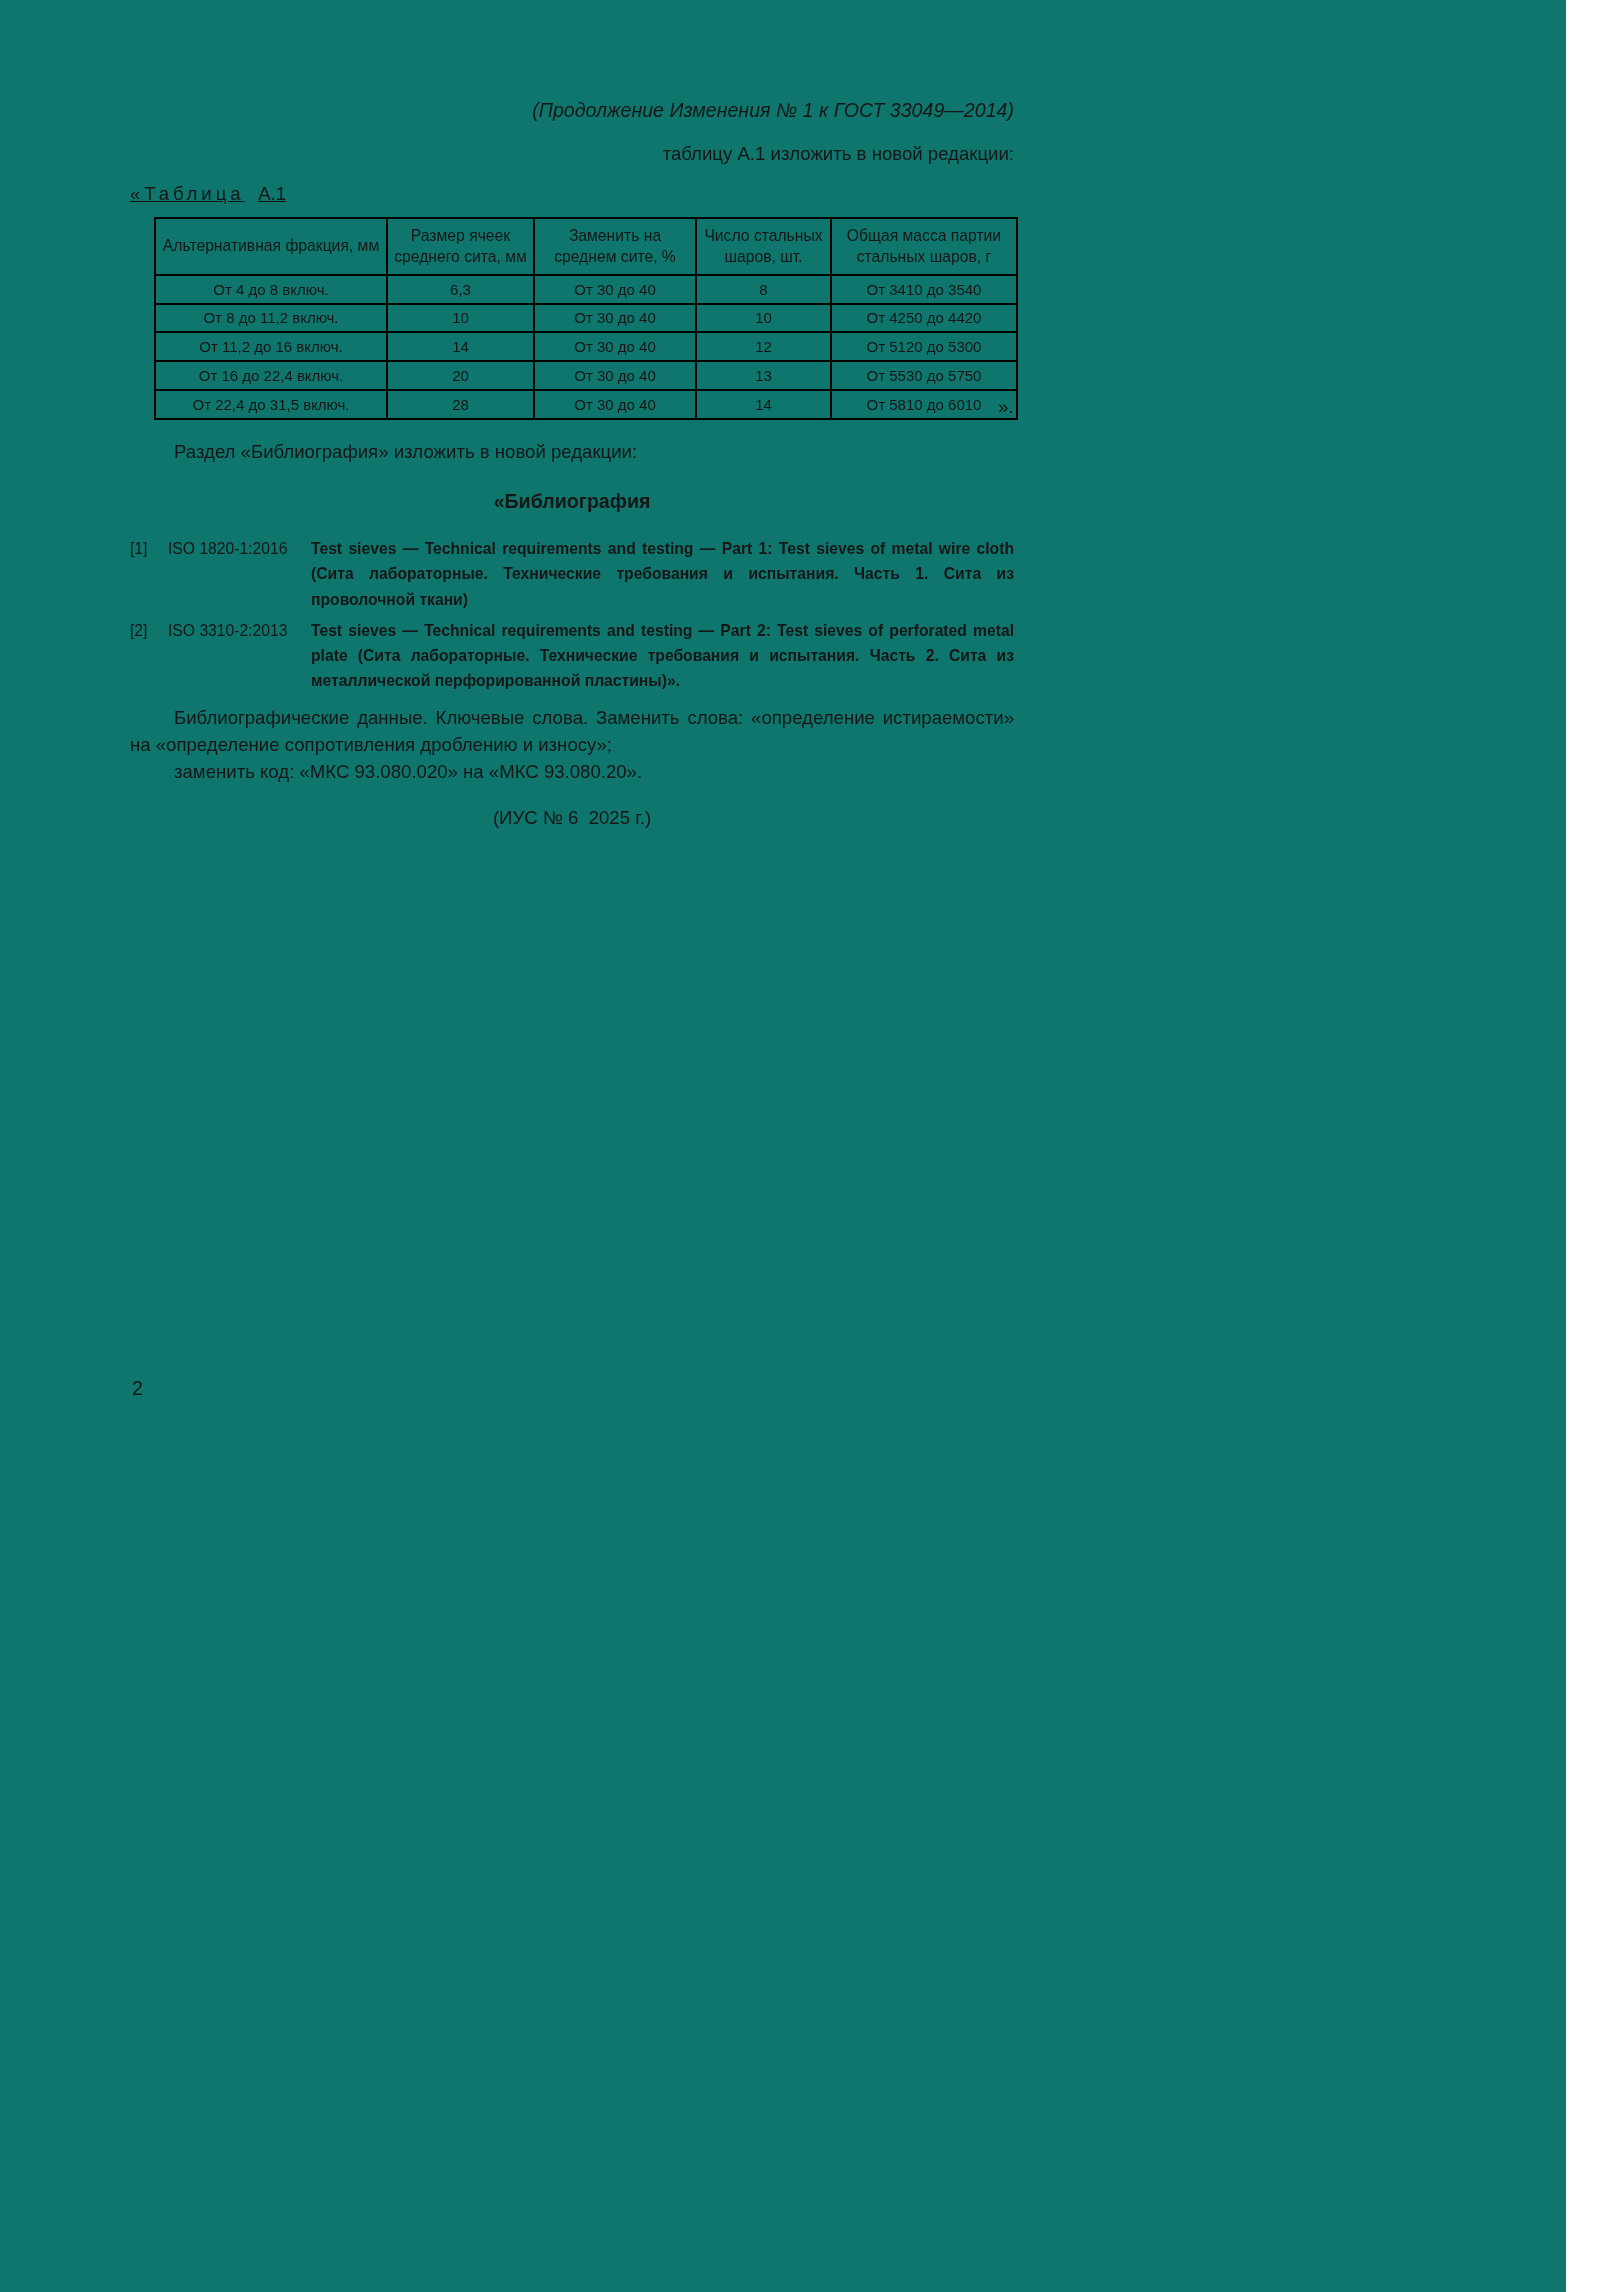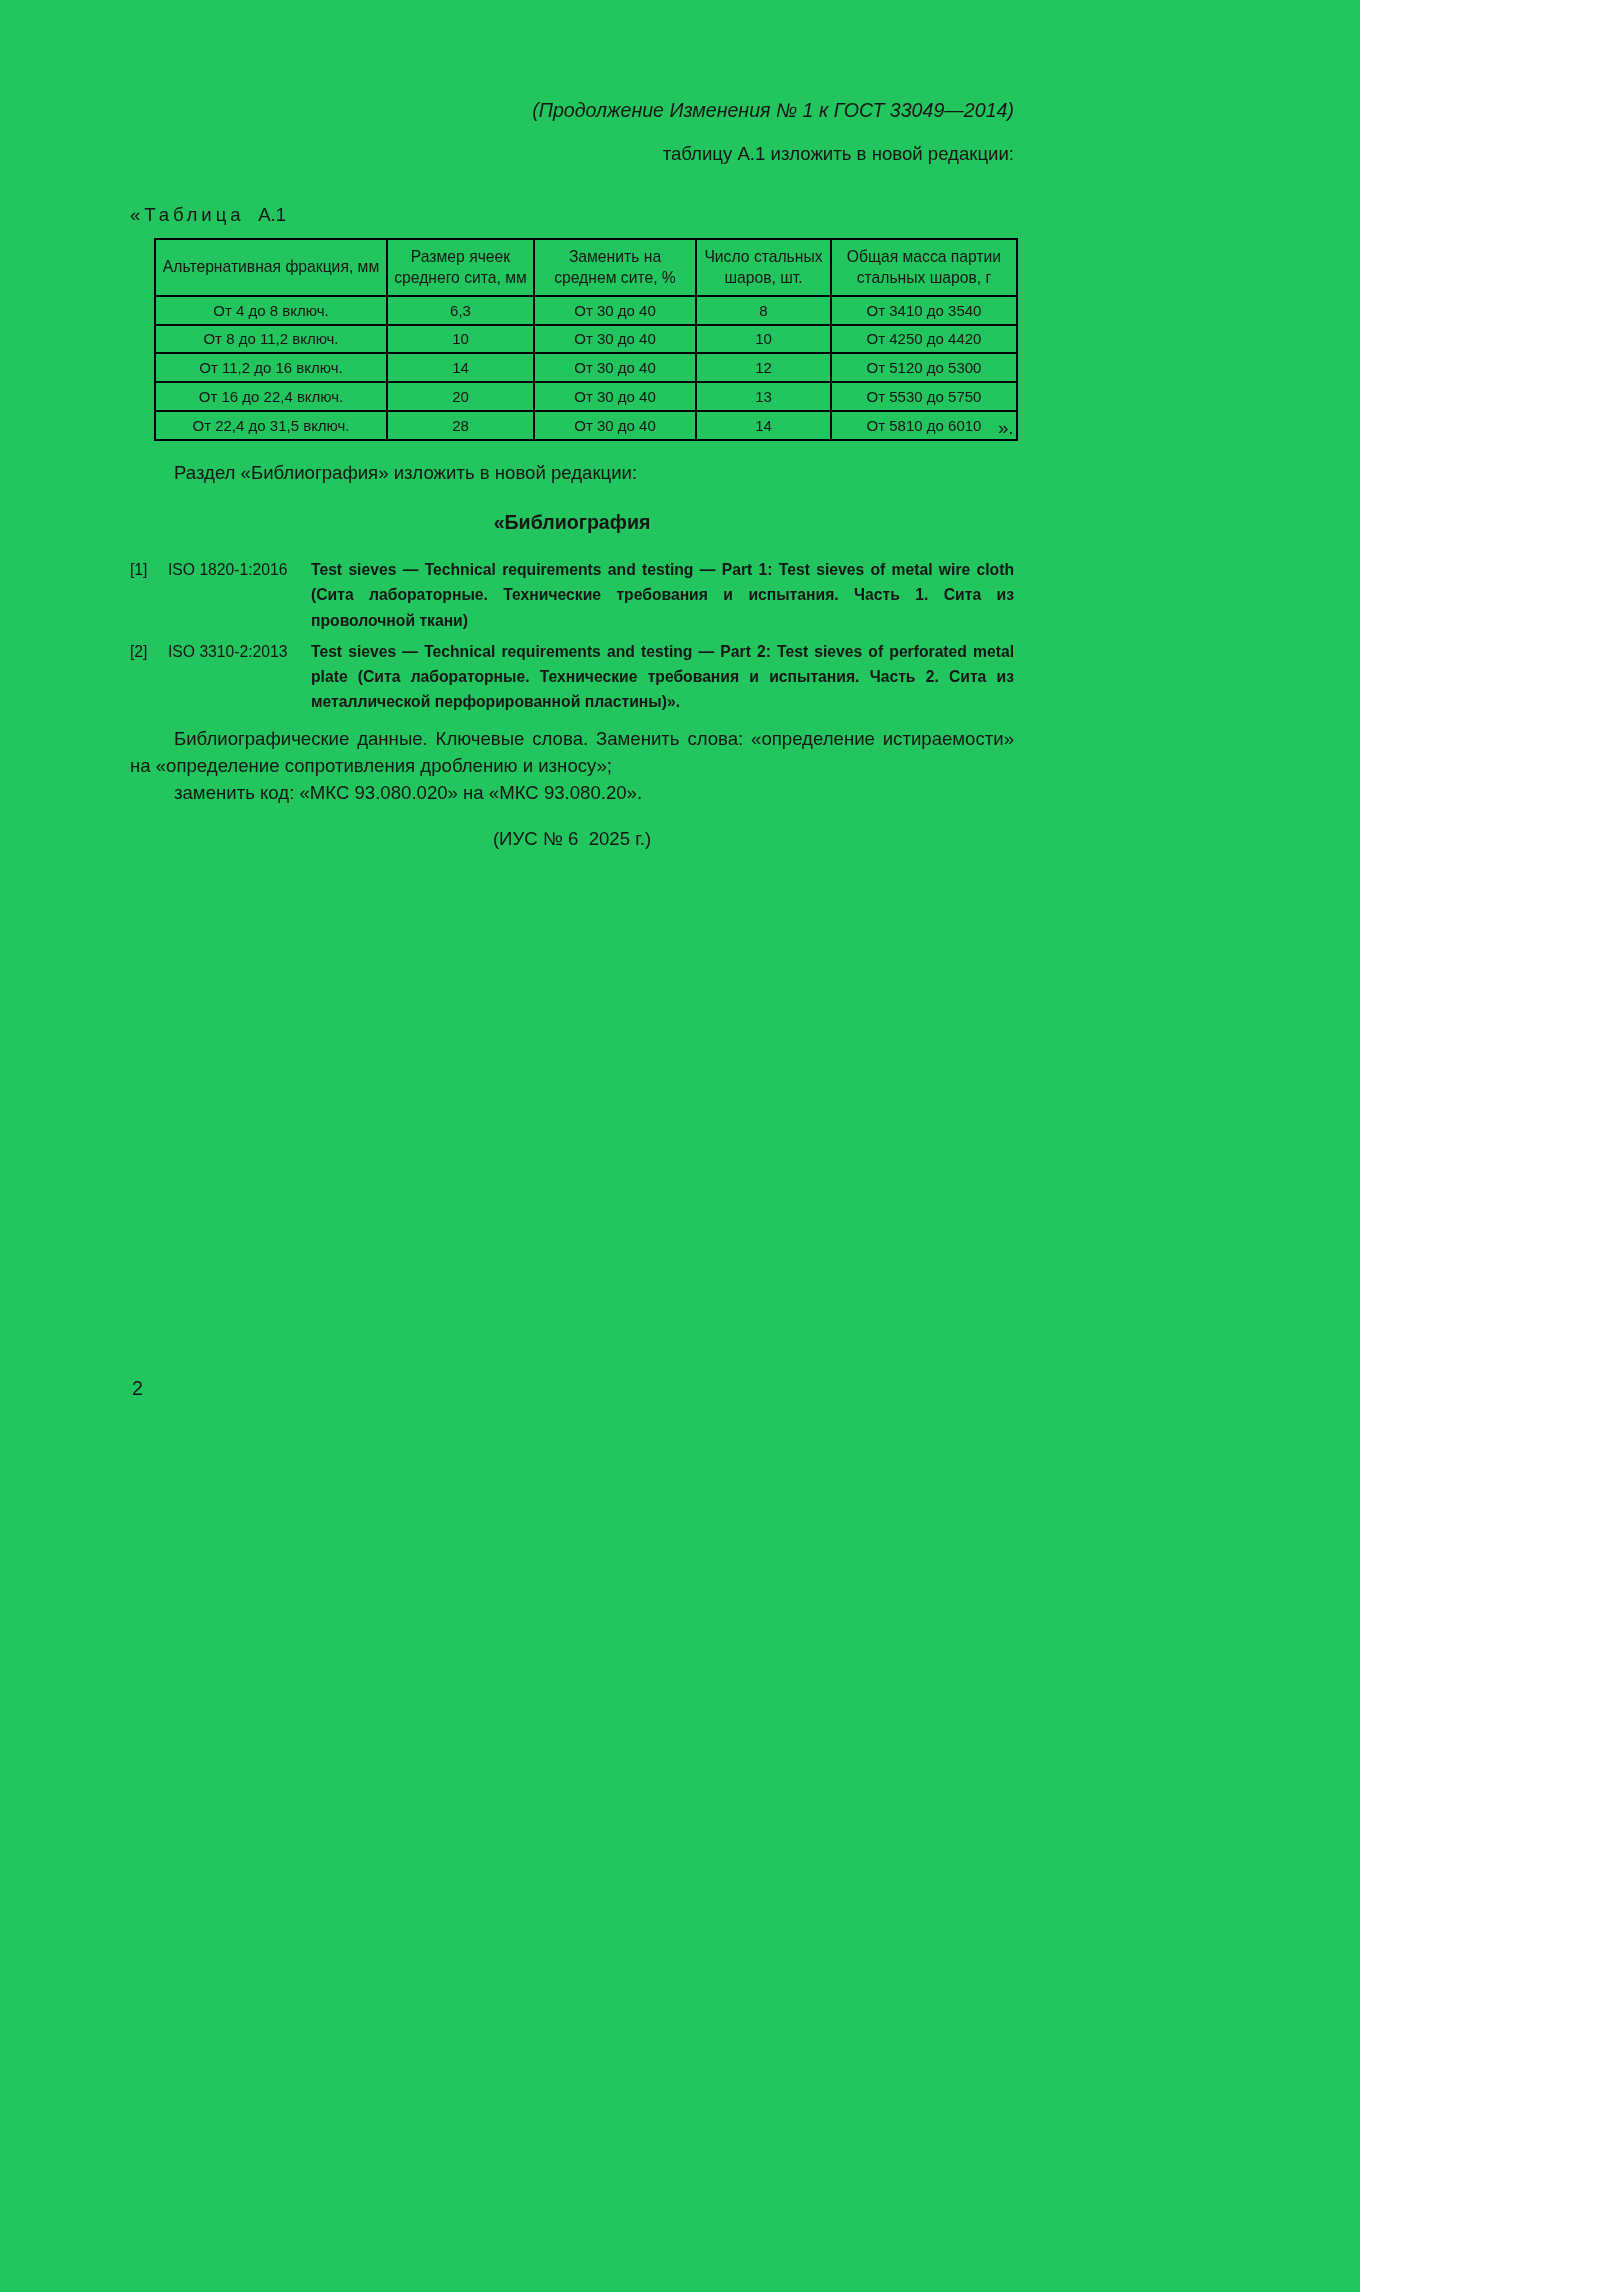--- a/index.html
+++ b/index.html
@@ -1,21 +1,21 @@
 <!DOCTYPE html>
 <html><head>
 <meta charset="utf-8">
 <style>
   * { margin: 0; padding: 0; box-sizing: border-box; }
   html, body { background: #ffffff; }
   .page {
     position: relative;
-    width: 1360px;
+    width: 1566px;
     height: 2293px;
-    background: #22c55e;
+    background: #0f766e;
     font-family: "Liberation Sans", sans-serif;
     color: #161616;
     overflow: hidden;
   }
   .content {
     position: absolute;
     left: 130px;
     top: 0;
     width: 884px;
   }
@@ -27,22 +27,23 @@
     line-height: 1.3;
   }
   .intro-para {
     margin-top: 18px;
     font-size: 18.6px;
     text-indent: 44px;
     line-height: 1.45;
     text-align: right;
   }
   .table-label {
-    margin-top: 36px;
-    font-size: 18.6px;
+    margin-top: 15px;
+    font-size: 18.6px;
+    text-decoration: underline;
   }
   .table-label .spaced { letter-spacing: 3.9px; }
   .table-label .label-num { margin-left: 13.7px; letter-spacing: 0; }
   .table-wrap {
     position: relative;
     margin-top: 11.8px;
     width: 863px;
     padding-left: 24px;
   }
   table.data-table {

